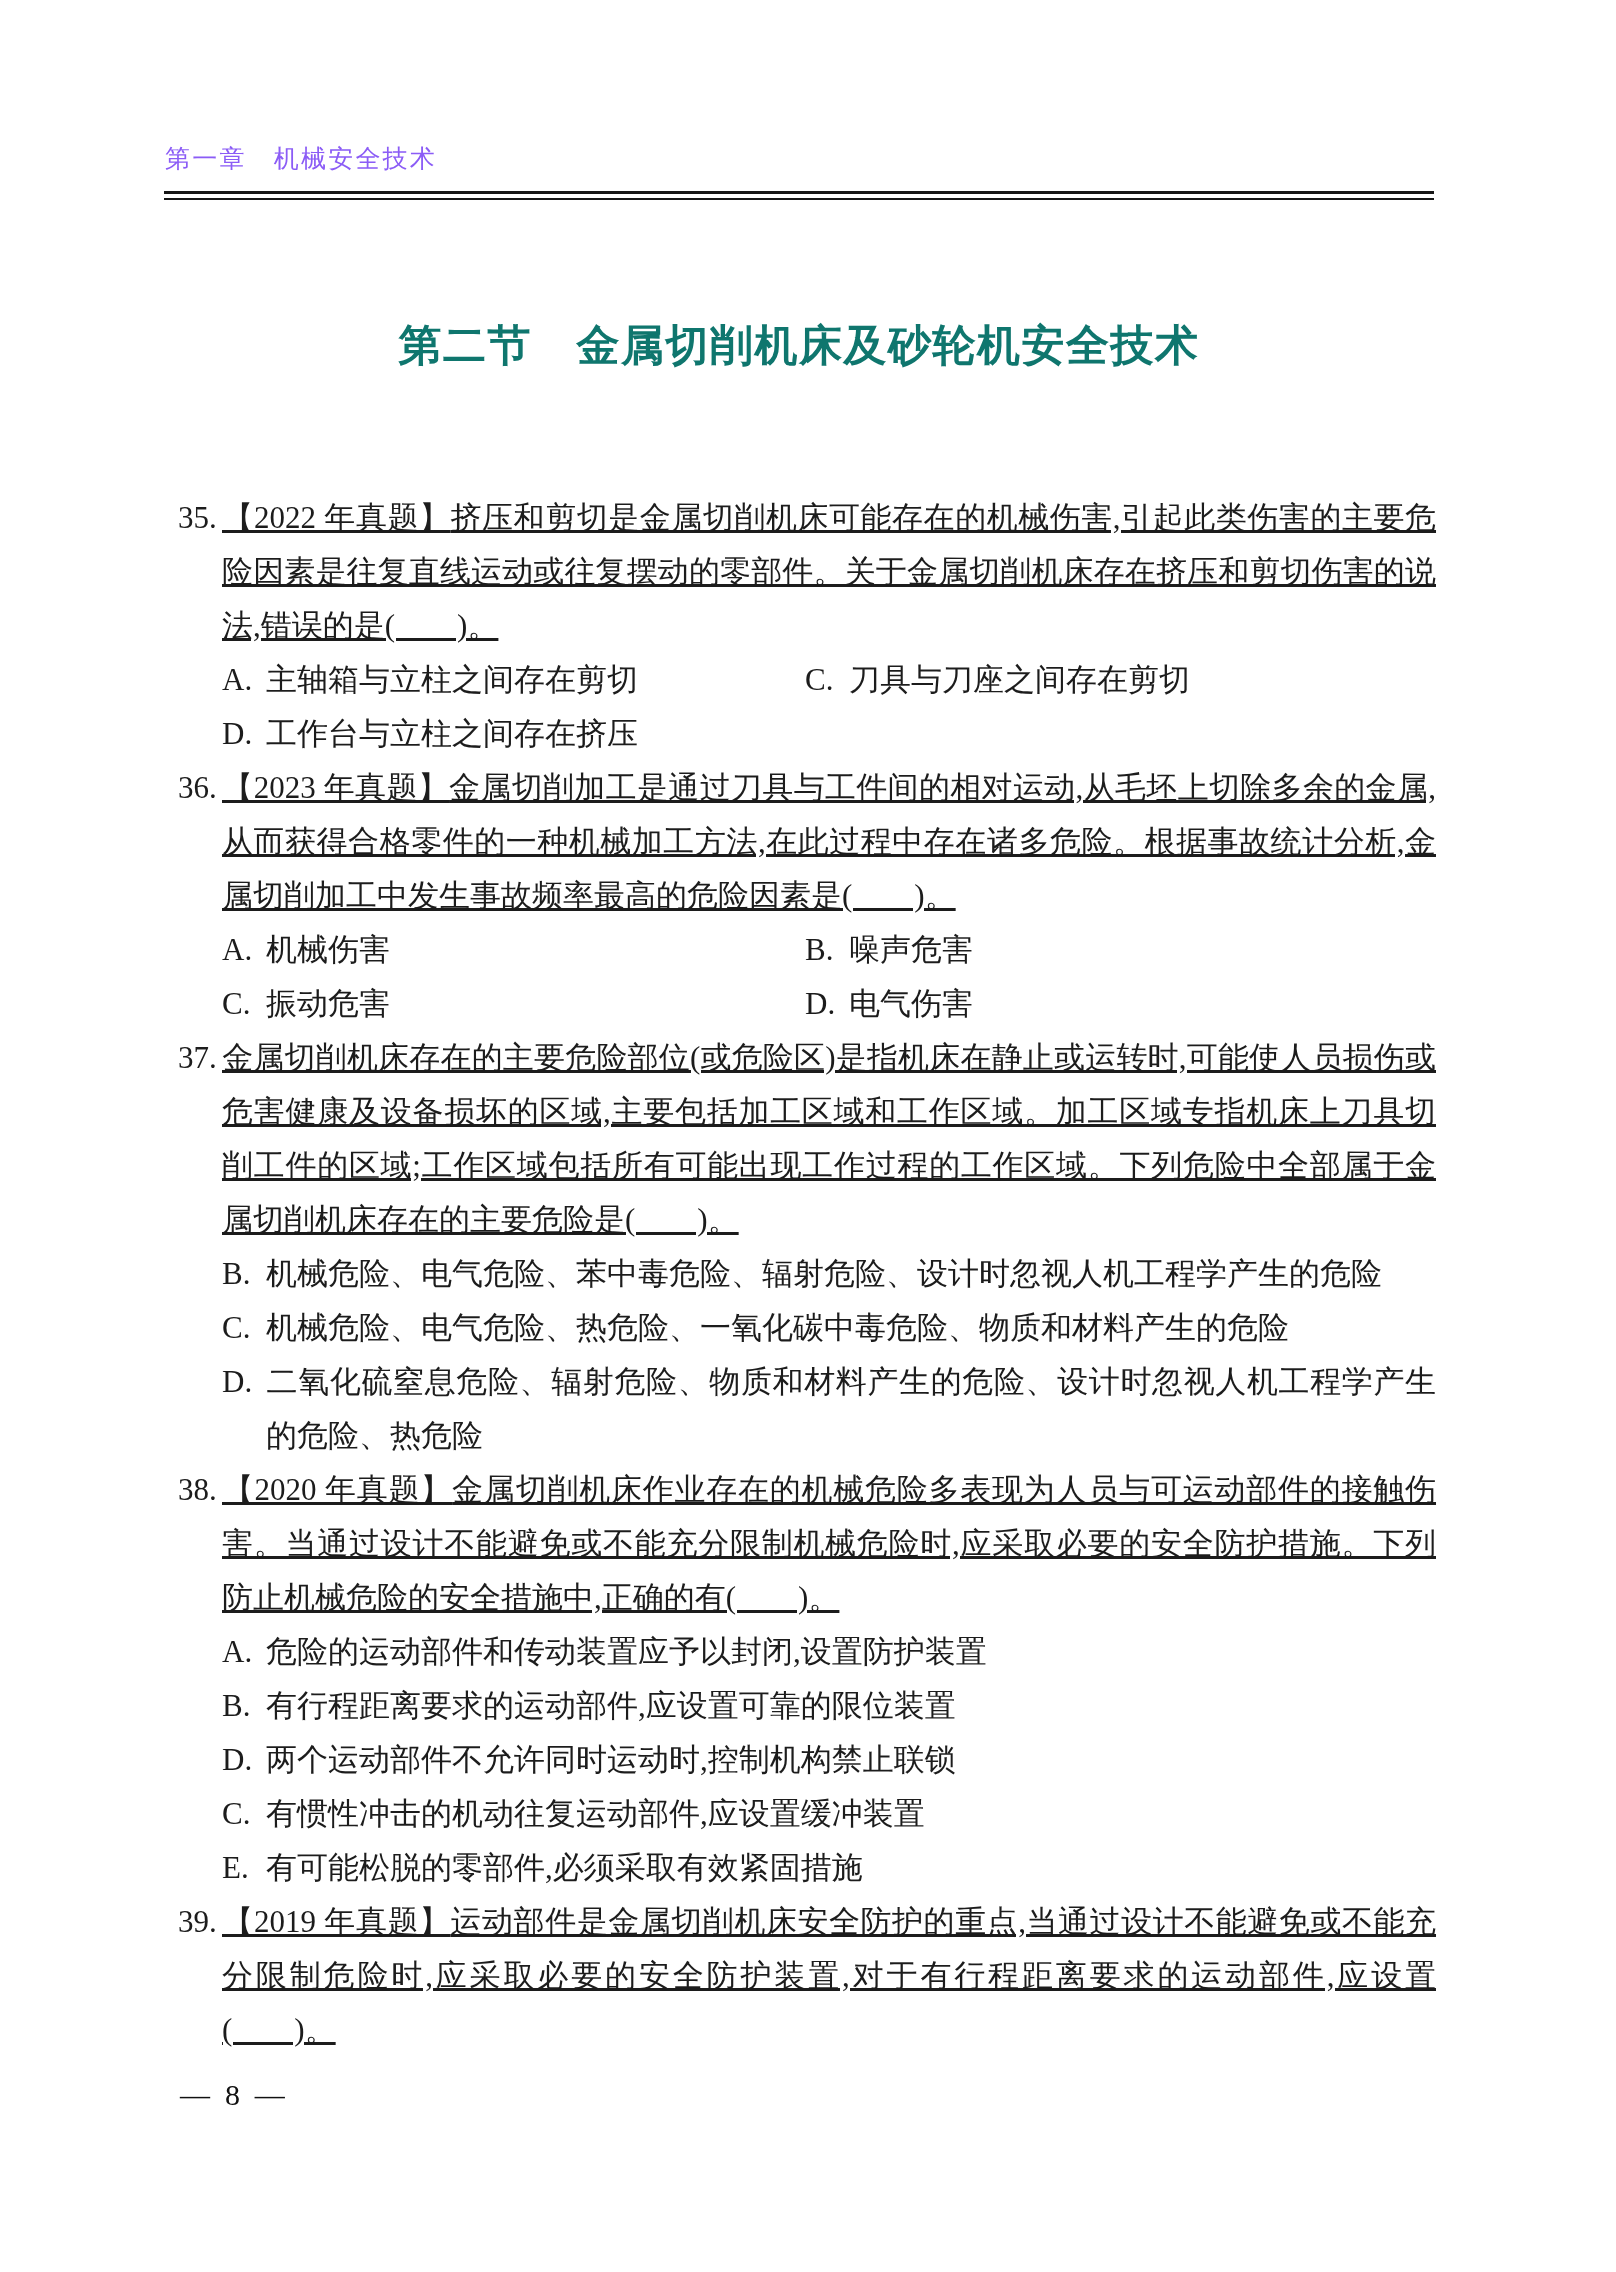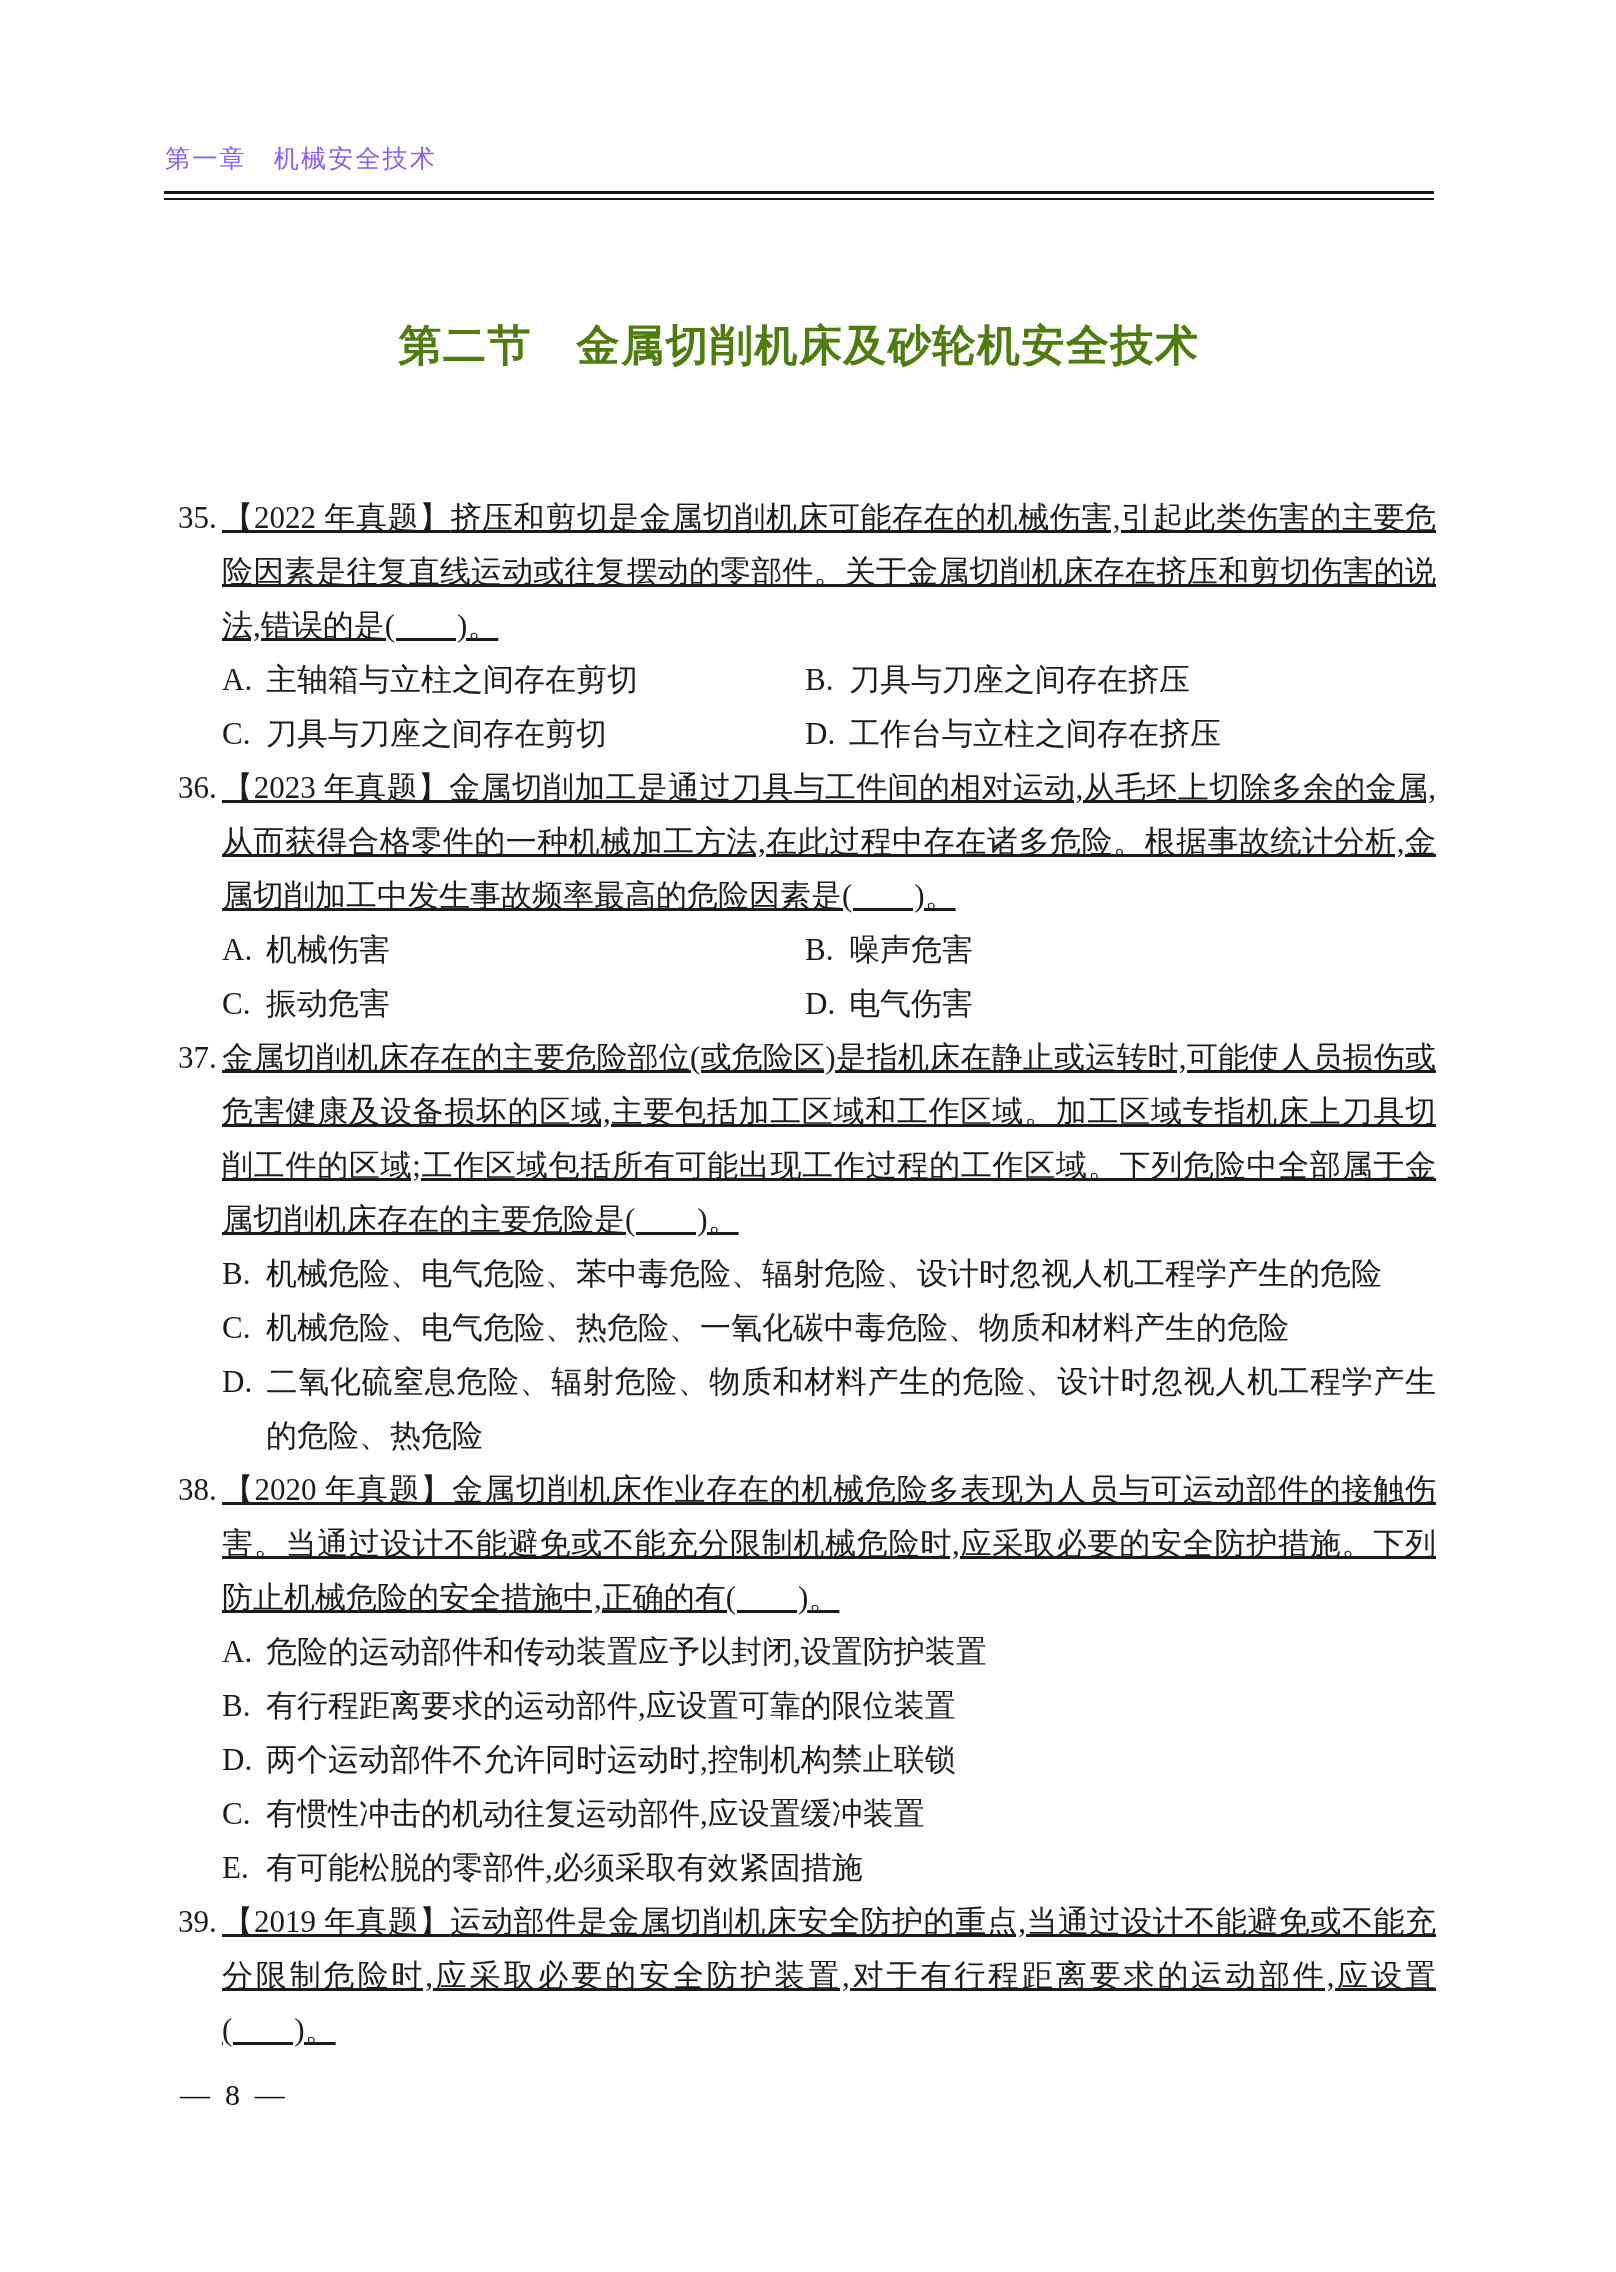--- a/index.html
+++ b/index.html
@@ -17,21 +17,21 @@
     font-size:25px; font-weight:400; letter-spacing:2.2px; color:#8b5cf6;
     white-space:pre;
   }
   .header-rule {
     position:absolute; left:164px; top:191px; width:1270px; height:4.4px;
     border-top:3px solid #161616; border-bottom:2.2px solid #161616;
   }
   .title {
     position:absolute; left:164px; top:317px; width:1270px; margin:0;
     text-align:center;
-    font-size:43px; font-weight:700; letter-spacing:1.5px; color:#4d7c0f;
+    font-size:43px; font-weight:700; letter-spacing:1.5px; color:#0f766e;
     white-space:pre;
   }
   .content {
     position:absolute; left:178px; top:491px; width:1258px;
     font-size:31px; line-height:54px;
   }
   p.stem {
     margin:0; padding-left:44px; text-indent:-44px;
     text-align:justify;
     text-decoration:underline;
@@ -56,21 +56,20 @@
   <div class="running-header">第一章　机械安全技术</div>
   <div class="header-rule"></div>
 
   <h1 class="title">第二节　金属切削机床及砂轮机安全技术</h1>
 
   <div class="content">
 
     <p class="stem"><span class="qnum">35.</span><span>【2022 年真题】</span><span>挤压和剪切是金属切削机床可能存在的机械伤害,引起此类伤害的主要危险因素是往复直线运动或往复摆动的零部件。关于金属切削机床存在挤压和剪切伤害的说法,错误的是(　　)。</span></p>
     <div class="opts two-col">
       <p class="opt"><span class="olabel">A.</span><span>主轴箱与立柱之间存在剪切</span></p>
-      <p class="opt"><span class="olabel">B.</span><span>刀具与刀座之间存在挤压</span></p>
       <p class="opt"><span class="olabel">C.</span><span>刀具与刀座之间存在剪切</span></p>
       <p class="opt"><span class="olabel">D.</span><span>工作台与立柱之间存在挤压</span></p>
     </div>
 
     <p class="stem"><span class="qnum">36.</span><span>【2023 年真题】</span><span>金属切削加工是通过刀具与工件间的相对运动,从毛坯上切除多余的金属,从而获得合格零件的一种机械加工方法,在此过程中存在诸多危险。根据事故统计分析,金属切削加工中发生事故频率最高的危险因素是(　　)。</span></p>
     <div class="opts two-col">
       <p class="opt"><span class="olabel">A.</span><span>机械伤害</span></p>
       <p class="opt"><span class="olabel">B.</span><span>噪声危害</span></p>
       <p class="opt"><span class="olabel">C.</span><span>振动危害</span></p>
       <p class="opt"><span class="olabel">D.</span><span>电气伤害</span></p>

